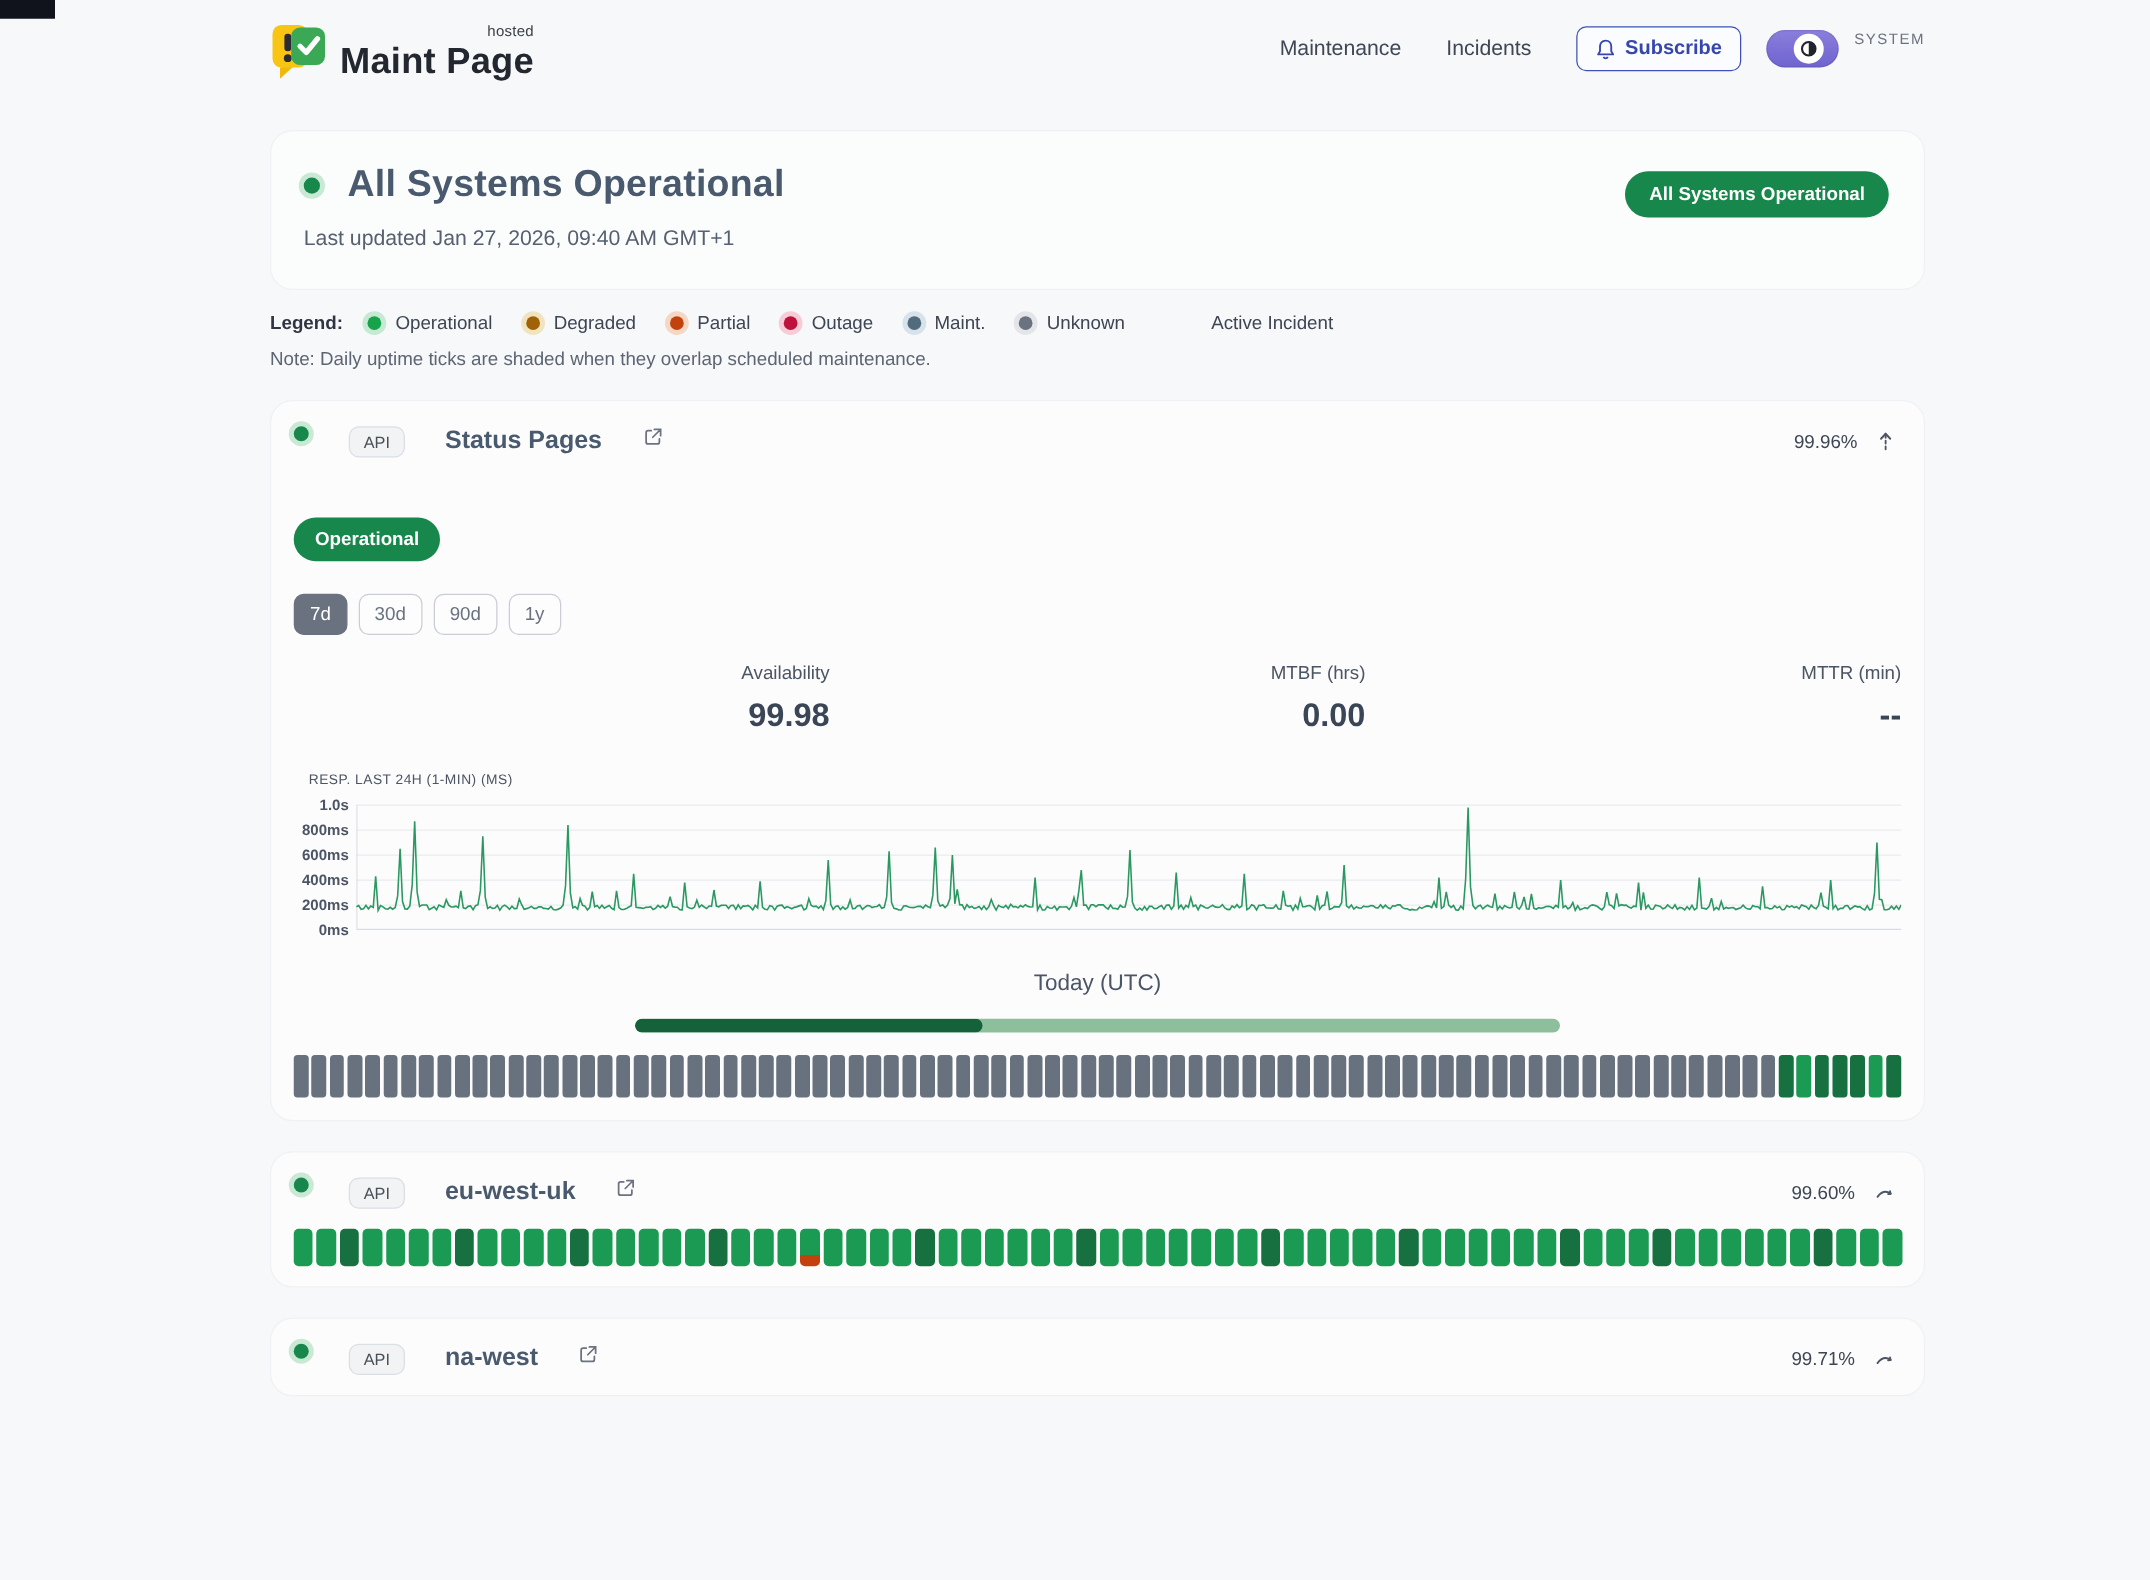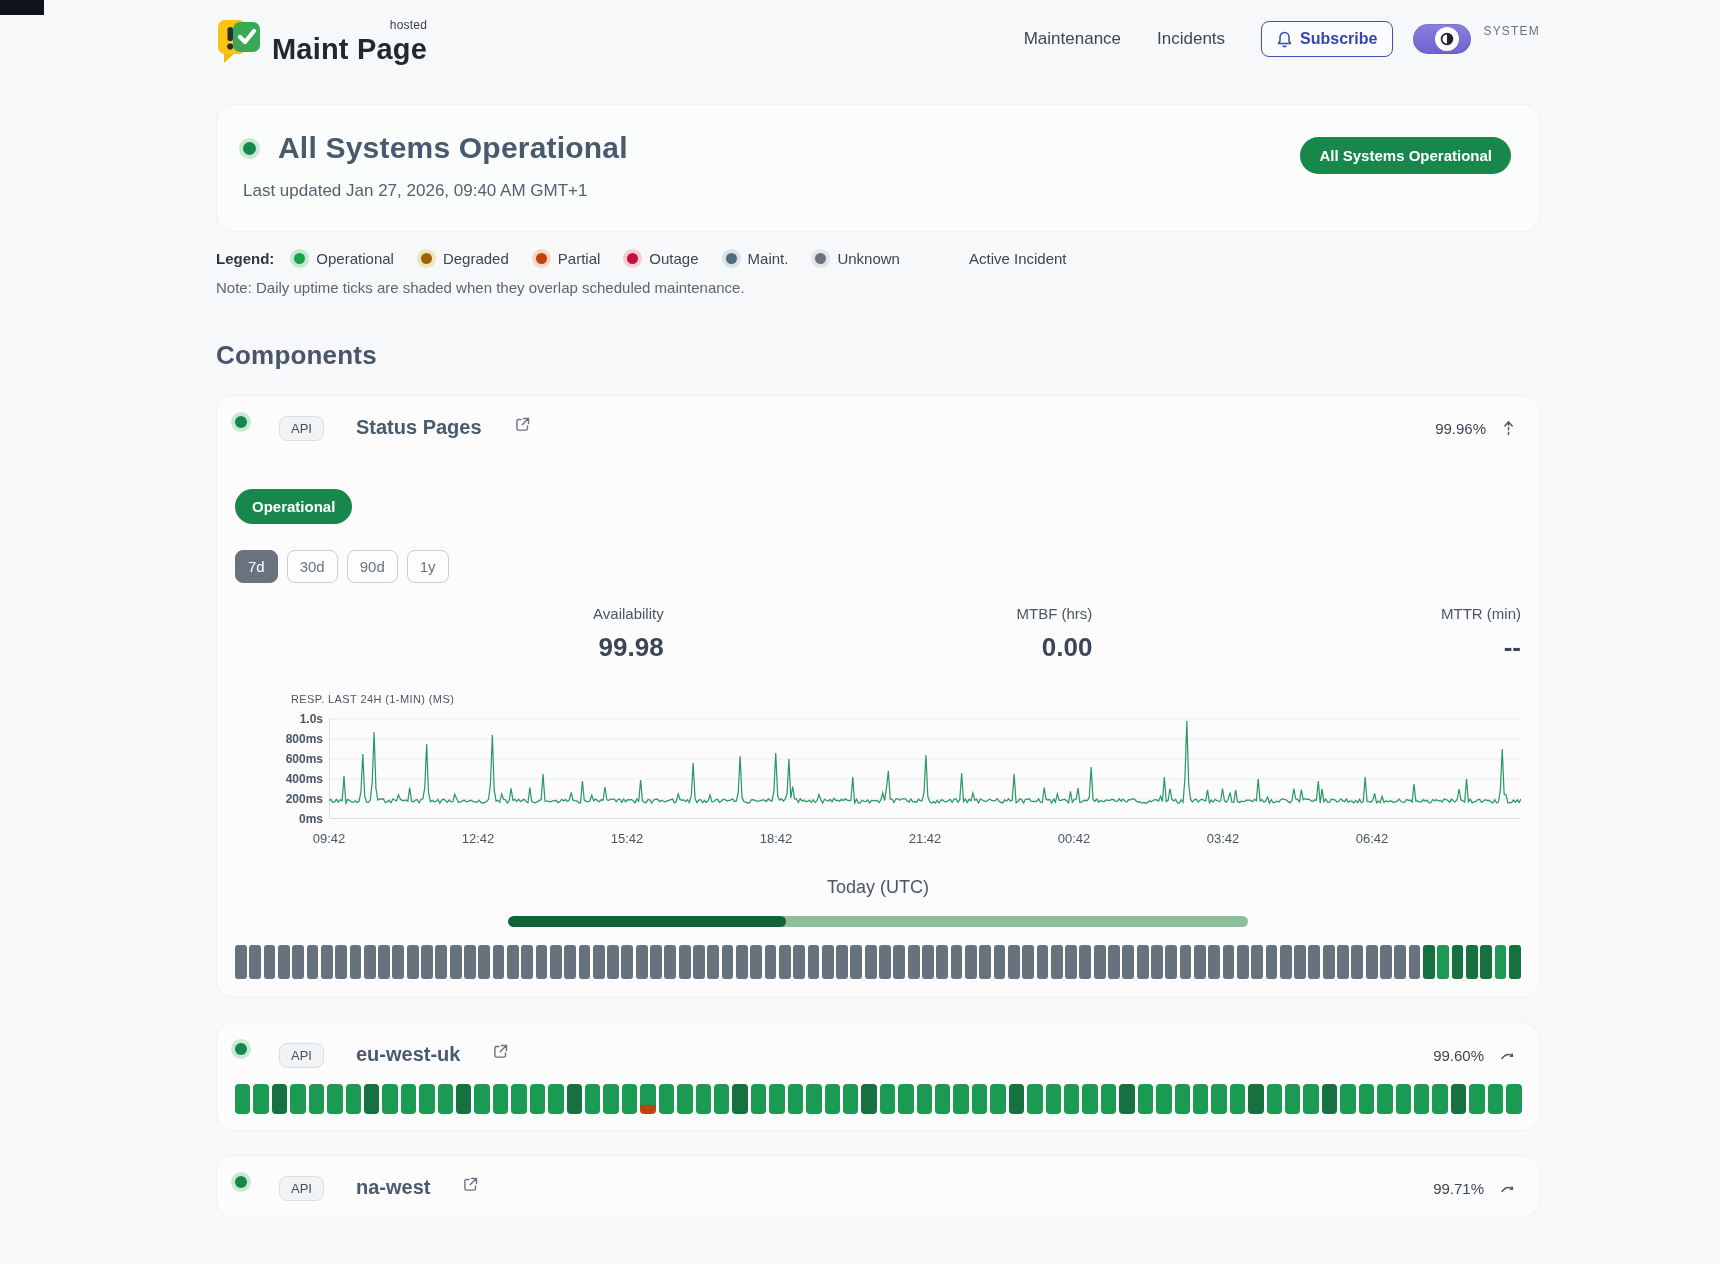--- a/index.html
+++ b/index.html
@@ -58,21 +58,21 @@
 
   .range-row { display:flex; gap:9px; margin-top:26px; }
   .range-btn { font-size:15px; border-radius:8px; padding:7px 12px; cursor:pointer; border:1px solid #c9ced6; background:#fdfdfe; color:#6a7380; }
   .range-btn.active { background:#6a7280; border-color:#6a7280; color:#fff; }
 
   .stats-row { display:flex; margin-top:22px; }
   .stat { flex:1; text-align:right; }
   .stat-label { font-size:15px; color:#4b5563; }
   .stat-value { margin-top:10px; font-size:26px; font-weight:600; color:#3a4656; }
 
-  .chart-block { margin-top:30px;margin-left:44px; }
+  .chart-block { margin-top:30px; }
   .chart-small-label { font-size:11px; color:#4b5563; letter-spacing:.4px; padding-left:12px; }
   .chart-area { display:flex; margin-top:8px;font-weight:bold; }
   .y-axis { position:relative; width:50px; height:112px; flex:none; }
   .y-axis span { position:absolute; right:6px; transform:translateY(-50%); font-size:12px; color:#4b5563; }
   .plot-wrap { flex:1; height:112px; }
   .x-axis { position:relative; height:20px; margin-left:50px; margin-top:6px; }
   .x-axis span { position:absolute; transform:translateX(-50%); font-size:13px; color:#4b5563; }
 
   .today-label { text-align:center; margin-top:26px; font-size:18px; color:#4a5568; }
   .today-bar { width:740px; height:11px; border-radius:6px; background:#8dbf9d; margin:18px auto 0 auto; overflow:hidden; position:relative; cursor:default;}
@@ -169,21 +169,20 @@
         </span>
         <span class="legend-item">
           <span class="legend-dot ring" style="background: rgb(107, 114, 128); --ring: #e3e5e9;"></span>
           <span>Unknown</span>
         </span>
       </span>
     <span class="active-incident">Active Incident</span>
   </div>
   <div class="note">Note: Daily uptime ticks are shaded when they overlap scheduled maintenance.</div>
 
-  <div class="section-title">Components</div>
 
   <div class="card">
     <div class="comp-head">
       <div class="comp-left">
         <span class="status-dot ring" style="--ring:#c9e9d4; background:#17874b; width:12px; height:12px;"></span>
         <span class="chip">API</span>
         <span class="comp-name">Status Pages</span>
         <span class="icon-btn">
           <svg class="inline-icon" width="17" height="17" viewBox="0 0 17 17">
             <path d="M7 3.5 H4.5 A1.6 1.6 0 0 0 2.9 5.1 V12.5 A1.6 1.6 0 0 0 4.5 14.1 H11.9 A1.6 1.6 0 0 0 13.5 12.5 V10" fill="none" stroke="#6b7280" stroke-width="1.4" stroke-linecap="round"></path>
@@ -243,30 +242,20 @@
               <line x1="0" x2="1272" y1="6" y2="6" stroke="#e9ebee" stroke-width="1"></line>
               <line x1="0" x2="1272" y1="26" y2="26" stroke="#e9ebee" stroke-width="1"></line>
               <line x1="0" x2="1272" y1="46" y2="46" stroke="#e9ebee" stroke-width="1"></line>
               <line x1="0" x2="1272" y1="66" y2="66" stroke="#e9ebee" stroke-width="1"></line>
               <line x1="0" x2="1272" y1="86" y2="86" stroke="#e9ebee" stroke-width="1"></line>
               <path d="M0.5 6 V105.5 H1272" stroke="#d8dce1" fill="none" stroke-width="1"></path>
               <path d="M0.0 87.5 L2.0 86.4 L4.0 89.4 L6.0 89.0 L8.0 86.3 L10.0 89.1 L12.0 86.8 L14.0 87.9 L16.0 63.0 L18.0 90.2 L20.0 86.4 L22.0 87.5 L24.0 89.0 L26.0 89.4 L28.0 87.8 L30.0 89.4 L32.1 88.0 L34.1 78.7 L36.1 41.0 L38.1 83.3 L40.1 89.1 L42.1 89.3 L44.1 86.9 L46.1 69.5 L48.1 19.0 L50.1 75.5 L52.1 87.1 L54.1 86.0 L56.1 86.0 L58.1 86.0 L60.1 89.7 L62.1 88.6 L64.1 87.4 L66.1 89.9 L68.1 86.0 L70.1 87.0 L72.1 87.9 L74.1 81.8 L76.1 86.1 L78.1 87.6 L80.1 87.5 L82.1 86.9 L84.1 88.2 L86.1 74.6 L88.1 88.3 L90.1 88.9 L92.1 87.1 L94.1 86.7 L96.2 89.8 L98.2 86.5 L100.2 85.8 L102.2 74.5 L104.2 31.0 L106.2 79.8 L108.2 88.7 L110.2 87.4 L112.2 88.7 L114.2 88.4 L116.2 86.3 L118.2 90.2 L120.2 87.3 L122.2 86.1 L124.2 87.5 L126.2 89.4 L128.2 87.0 L130.2 88.9 L132.2 88.7 L134.2 81.2 L136.2 85.8 L138.2 89.4 L140.2 88.9 L142.2 88.2 L144.2 87.1 L146.2 88.7 L148.2 88.7 L150.2 87.5 L152.2 87.5 L154.2 88.7 L156.2 88.8 L158.2 89.2 L160.3 87.1 L162.3 89.6 L164.3 90.0 L166.3 89.3 L168.3 88.5 L170.3 86.1 L172.3 70.7 L174.3 22.0 L176.3 76.6 L178.3 88.2 L180.3 87.4 L182.3 89.3 L184.3 80.9 L186.3 86.3 L188.3 86.9 L190.3 89.9 L192.3 87.9 L194.3 75.4 L196.3 87.4 L198.3 86.4 L200.3 88.6 L202.3 86.2 L204.3 88.6 L206.3 87.4 L208.3 86.4 L210.3 88.6 L212.3 89.8 L214.3 74.6 L216.3 88.1 L218.3 89.5 L220.3 89.6 L222.3 88.9 L224.4 87.6 L226.4 86.6 L228.4 61.0 L230.4 87.9 L232.4 88.1 L234.4 88.3 L236.4 88.8 L238.4 87.9 L240.4 87.8 L242.4 87.3 L244.4 89.6 L246.4 88.6 L248.4 86.3 L250.4 87.9 L252.4 86.5 L254.4 88.5 L256.4 87.0 L258.4 79.3 L260.4 87.2 L262.4 87.7 L264.4 87.8 L266.4 89.8 L268.4 89.9 L270.4 68.0 L272.4 87.4 L274.4 88.4 L276.4 88.9 L278.4 87.8 L280.4 82.2 L282.4 87.9 L284.4 86.0 L286.5 87.6 L288.5 88.8 L290.5 86.8 L292.5 87.1 L294.5 74.0 L296.5 86.8 L298.5 87.4 L300.5 86.3 L302.5 86.2 L304.5 86.2 L306.5 88.7 L308.5 86.4 L310.5 86.3 L312.5 89.5 L314.5 85.9 L316.5 89.0 L318.5 86.7 L320.5 87.0 L322.5 86.4 L324.5 87.7 L326.5 89.9 L328.5 86.2 L330.5 88.3 L332.5 67.0 L334.5 87.9 L336.5 89.4 L338.5 89.7 L340.5 86.5 L342.5 87.1 L344.5 90.1 L346.5 87.0 L348.5 86.3 L350.6 86.1 L352.6 88.6 L354.6 87.4 L356.6 88.0 L358.6 89.0 L360.6 87.9 L362.6 87.5 L364.6 86.7 L366.6 86.1 L368.6 89.9 L370.6 88.7 L372.6 81.0 L374.6 86.4 L376.6 87.3 L378.6 86.9 L380.6 88.5 L382.6 86.7 L384.6 89.6 L386.6 82.5 L388.6 50.0 L390.6 85.5 L392.6 89.5 L394.6 87.2 L396.6 86.7 L398.6 89.6 L400.6 87.5 L402.6 89.3 L404.6 87.9 L406.6 81.9 L408.6 88.9 L410.6 88.7 L412.6 86.8 L414.7 86.3 L416.7 89.4 L418.7 87.9 L420.7 86.4 L422.7 86.6 L424.7 88.1 L426.7 87.4 L428.7 87.2 L430.7 85.8 L432.7 88.6 L434.7 87.9 L436.7 79.5 L438.7 43.0 L440.7 84.0 L442.7 88.6 L444.7 89.1 L446.7 90.0 L448.7 89.9 L450.7 86.8 L452.7 86.6 L454.7 87.6 L456.7 88.0 L458.7 88.1 L460.7 87.6 L462.7 87.0 L464.7 87.1 L466.7 88.5 L468.7 86.0 L470.7 87.4 L472.7 88.1 L474.7 78.3 L476.7 40.0 L478.8 82.9 L480.8 87.0 L482.8 85.9 L484.8 88.0 L486.8 86.1 L488.8 80.8 L490.8 46.0 L492.8 85.0 L494.8 73.5 L496.8 85.8 L498.8 85.9 L500.8 89.5 L502.8 85.7 L504.8 88.0 L506.8 87.1 L508.8 88.7 L510.8 88.2 L512.8 87.2 L514.8 89.5 L516.8 86.9 L518.8 89.6 L520.8 87.4 L522.8 81.6 L524.8 86.6 L526.8 90.1 L528.8 86.3 L530.8 87.5 L532.8 88.1 L534.8 86.4 L536.8 88.8 L538.8 85.4 L540.9 87.5 L542.9 87.3 L544.9 88.2 L546.9 86.4 L548.9 87.6 L550.9 85.8 L552.9 87.1 L554.9 87.6 L556.9 87.4 L558.9 64.0 L560.9 89.9 L562.9 86.1 L564.9 90.0 L566.9 89.9 L568.9 87.3 L570.9 88.4 L572.9 88.6 L574.9 86.9 L576.9 90.0 L578.9 87.5 L580.9 87.6 L582.9 87.6 L584.9 87.5 L586.9 89.6 L588.9 86.9 L590.9 80.0 L592.9 87.5 L594.9 74.7 L596.9 58.0 L598.9 86.1 L600.9 86.1 L602.9 89.5 L605.0 85.8 L607.0 85.8 L609.0 87.3 L611.0 85.8 L613.0 85.9 L615.0 85.9 L617.0 87.9 L619.0 89.2 L621.0 86.0 L623.0 88.8 L625.0 88.6 L627.0 89.4 L629.0 86.2 L631.0 87.8 L633.0 87.6 L635.0 79.1 L637.0 42.0 L639.0 83.6 L641.0 88.4 L643.0 90.2 L645.0 88.5 L647.0 90.1 L649.0 87.3 L651.0 90.0 L653.0 87.1 L655.0 87.0 L657.0 88.9 L659.0 88.7 L661.0 87.4 L663.0 86.5 L665.0 89.3 L667.0 86.2 L669.1 85.9 L671.1 89.4 L673.1 86.7 L675.1 60.0 L677.1 88.5 L679.1 86.1 L681.1 89.4 L683.1 86.3 L685.1 87.8 L687.1 80.1 L689.1 87.2 L691.1 86.1 L693.1 89.8 L695.1 86.1 L697.1 87.0 L699.1 88.2 L701.1 88.5 L703.1 87.3 L705.1 86.2 L707.1 87.5 L709.1 87.9 L711.1 87.6 L713.1 85.7 L715.1 88.3 L717.1 89.5 L719.1 89.7 L721.1 86.8 L723.1 88.2 L725.1 85.7 L727.1 88.2 L729.1 86.8 L731.1 61.0 L733.2 89.7 L735.2 88.5 L737.2 85.9 L739.2 86.8 L741.2 89.9 L743.2 86.3 L745.2 86.4 L747.2 85.8 L749.2 88.3 L751.2 88.4 L753.2 88.5 L755.2 88.4 L757.2 85.9 L759.2 89.2 L761.2 89.3 L763.2 74.7 L765.2 86.2 L767.2 87.0 L769.2 86.5 L771.2 90.2 L773.2 86.1 L775.2 89.2 L777.2 80.7 L779.2 87.4 L781.2 87.3 L783.2 86.6 L785.2 86.4 L787.2 87.8 L789.2 89.9 L791.2 78.4 L793.2 89.3 L795.3 86.6 L797.3 86.0 L799.3 75.2 L801.3 89.5 L803.3 88.9 L805.3 87.3 L807.3 87.5 L809.3 87.5 L811.3 84.2 L813.3 54.0 L815.3 86.6 L817.3 88.3 L819.3 86.0 L821.3 89.2 L823.3 87.5 L825.3 88.3 L827.3 88.6 L829.3 86.9 L831.3 87.4 L833.3 87.3 L835.3 86.4 L837.3 86.7 L839.3 88.1 L841.3 88.4 L843.3 85.8 L845.3 88.3 L847.3 86.1 L849.3 88.0 L851.3 89.0 L853.3 86.6 L855.3 86.9 L857.3 85.9 L859.4 85.9 L861.4 88.1 L863.4 89.0 L865.4 89.0 L867.4 90.1 L869.4 89.5 L871.4 90.0 L873.4 89.8 L875.4 87.7 L877.4 88.7 L879.4 87.5 L881.4 86.7 L883.4 86.9 L885.4 88.0 L887.4 83.3 L889.4 88.4 L891.4 64.0 L893.4 88.6 L895.4 87.3 L897.4 75.5 L899.4 86.1 L901.4 87.9 L903.4 86.4 L905.4 89.9 L907.4 90.1 L909.4 86.9 L911.4 89.1 L913.4 64.8 L915.4 8.0 L917.4 71.7 L919.4 86.5 L921.4 89.0 L923.5 86.9 L925.5 86.2 L927.5 89.1 L929.5 87.3 L931.5 86.2 L933.5 87.4 L935.5 87.9 L937.5 76.9 L939.5 89.8 L941.5 87.0 L943.5 89.1 L945.5 86.4 L947.5 87.7 L949.5 88.4 L951.5 87.8 L953.5 75.5 L955.5 87.6 L957.5 89.3 L959.5 86.3 L961.5 79.6 L963.5 89.1 L965.5 89.3 L967.5 77.2 L969.5 88.5 L971.5 89.4 L973.5 88.1 L975.5 88.6 L977.5 88.1 L979.5 87.2 L981.5 87.1 L983.5 87.4 L985.5 88.7 L987.6 86.3 L989.6 87.8 L991.6 66.0 L993.6 88.0 L995.6 86.6 L997.6 89.1 L999.6 87.7 L1001.6 84.0 L1003.6 90.2 L1005.6 86.7 L1007.6 89.8 L1009.6 89.1 L1011.6 88.1 L1013.6 88.9 L1015.6 86.9 L1017.6 85.9 L1019.6 86.3 L1021.6 87.0 L1023.6 88.6 L1025.6 89.9 L1027.6 87.4 L1029.6 75.7 L1031.6 85.8 L1033.6 86.6 L1035.6 88.8 L1037.6 76.7 L1039.6 86.8 L1041.6 85.7 L1043.6 86.3 L1045.6 86.1 L1047.6 87.7 L1049.7 88.5 L1051.7 86.9 L1053.7 87.2 L1055.7 68.0 L1057.7 90.1 L1059.7 75.8 L1061.7 88.7 L1063.7 86.2 L1065.7 89.2 L1067.7 89.4 L1069.7 86.2 L1071.7 86.6 L1073.7 87.1 L1075.7 89.1 L1077.7 88.3 L1079.7 85.9 L1081.7 87.7 L1083.7 88.7 L1085.7 85.9 L1087.7 89.4 L1089.7 87.9 L1091.7 88.4 L1093.7 89.9 L1095.7 87.4 L1097.7 89.6 L1099.7 86.3 L1101.7 89.9 L1103.7 88.4 L1105.7 64.0 L1107.7 88.4 L1109.7 88.7 L1111.7 89.2 L1113.8 87.1 L1115.8 80.5 L1117.8 89.9 L1119.8 87.9 L1121.8 89.7 L1123.8 83.2 L1125.8 89.2 L1127.8 88.0 L1129.8 88.7 L1131.8 88.2 L1133.8 88.0 L1135.8 89.6 L1137.8 88.9 L1139.8 88.2 L1141.8 86.2 L1143.8 88.3 L1145.8 89.2 L1147.8 89.3 L1149.8 86.5 L1151.8 87.4 L1153.8 87.2 L1155.8 89.1 L1157.8 71.0 L1159.8 88.1 L1161.8 88.0 L1163.8 89.1 L1165.8 88.8 L1167.8 86.7 L1169.8 88.3 L1171.8 87.2 L1173.8 89.8 L1175.8 89.6 L1177.9 86.5 L1179.9 87.7 L1181.9 86.7 L1183.9 88.0 L1185.9 87.4 L1187.9 89.1 L1189.9 86.0 L1191.9 86.7 L1193.9 87.3 L1195.9 89.4 L1197.9 86.1 L1199.9 88.0 L1201.9 88.9 L1203.9 86.3 L1205.9 76.1 L1207.9 86.9 L1209.9 87.8 L1211.9 89.1 L1213.9 66.0 L1215.9 88.9 L1217.9 86.3 L1219.9 89.9 L1221.9 88.7 L1223.9 88.7 L1225.9 86.6 L1227.9 86.4 L1229.9 89.4 L1231.9 88.0 L1233.9 86.7 L1235.9 87.5 L1237.9 87.3 L1239.9 88.9 L1242.0 90.0 L1244.0 86.7 L1246.0 90.0 L1248.0 88.9 L1250.0 76.6 L1252.0 36.0 L1254.0 81.5 L1256.0 81.8 L1258.0 89.8 L1260.0 89.8 L1262.0 89.3 L1264.0 87.0 L1266.0 89.3 L1268.0 86.8 L1270.0 89.5 L1272.0 85.9 " fill="none" stroke="#2a9861" stroke-width="1.3"></path>
             </svg>
         </div>
       </div>
-      <div class="x-axis" id="x-axis">
-          <span style="left: 0%;">09:42</span>
-          <span style="left: 12.5%;">12:42</span>
-          <span style="left: 25%;">15:42</span>
-          <span style="left: 37.5%;">18:42</span>
-          <span style="left: 50%;">21:42</span>
-          <span style="left: 62.5%;">00:42</span>
-          <span style="left: 75%;">03:42</span>
-          <span style="left: 87.5%;">06:42</span>
-        </div>
     </div>
 
     <div class="today-label">Today (UTC)</div>
     <div class="today-bar">
       <div class="today-fill" id="today-fill" style="width: 37.5%;"></div>
     </div>
 
     <div class="ticks" id="ticks-90">
         <div class="tick" style="background: rgb(104, 114, 127);"></div>
         <div class="tick" style="background: rgb(104, 114, 127);"></div>

